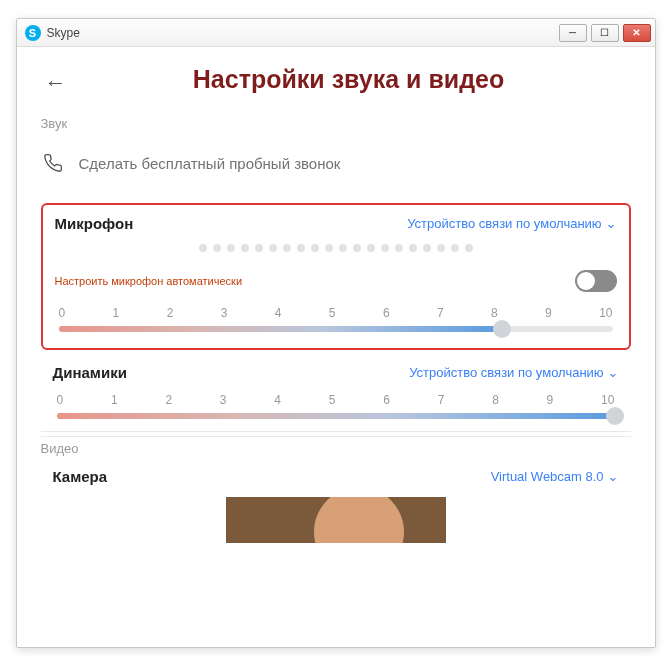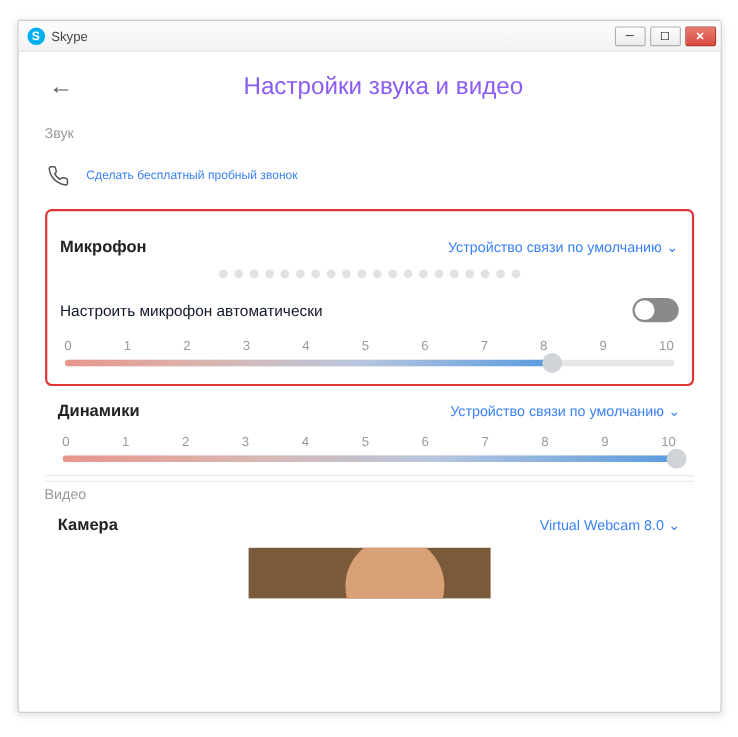--- a/index.html
+++ b/index.html
@@ -7,34 +7,34 @@
 .window{width:640px;margin:18px auto 0;border:1px solid #c8c8c8;background:#fff;box-shadow:0 2px 8px rgba(0,0,0,.15);height:630px;display:flex;flex-direction:column;border-radius:2px}
 .titlebar{height:28px;display:flex;align-items:center;padding:0 4px 0 8px;background:linear-gradient(#fdfdfd,#f2f2f2);border-bottom:1px solid #dcdcdc}
 .titlebar .logo{width:16px;height:16px;border-radius:50%;background:#00aff0;display:flex;align-items:center;justify-content:center;color:#fff;font-size:11px;font-weight:bold;margin-right:6px}
 .titlebar .title{font-size:12px;color:#444}
 .winbtns{margin-left:auto;display:flex;gap:4px}
 .wbtn{width:28px;height:18px;border:1px solid #b0b0b0;border-radius:2px;display:flex;align-items:center;justify-content:center;background:linear-gradient(#fdfdfd,#ececec);font-size:10px;cursor:default}
 .wbtn.close{background:linear-gradient(#e9796f,#d94b3e);border-color:#b63b30;color:#fff;font-weight:bold}
 .page{flex:1;overflow:hidden;padding:18px 24px 0}
 .header{display:flex;align-items:center;margin-bottom:22px}
 .back{font-size:22px;color:#555;margin-left:4px;cursor:pointer}
-.hdr-title{flex:1;text-align:center;font-size:22px;font-weight:400;color:#8b5cf6}
+.hdr-title{flex:1;text-align:center;font-size:25px;font-weight:700;color:#7f1d1d}
 .section-label{font-size:13px;color:#9a9a9a;margin:0 0 12px}
 .row{display:flex;align-items:center;padding:10px 0}
 .row .icon{width:24px;display:flex;justify-content:center;margin-right:14px}
-.row .txt{font-size:11px;color:#3b82f6}
+.row .txt{font-size:15px;color:#737373}
 .divider{height:1px;background:#e8e8e8;margin:4px 0}
-.highlight{border:2px solid #e03535;border-radius:6px;padding:24px 12px 16px;margin:10px 0 10px}
+.highlight{border:2px solid #e03535;border-radius:6px;padding:10px 12px 16px;margin:20px 0 10px}
 .devrow{display:flex;align-items:center;justify-content:space-between;margin-bottom:12px}
 .devname{font-size:15px;font-weight:600;color:#222}
 .devsel{font-size:13px;color:#3b82f6;display:flex;align-items:center;gap:4px;cursor:pointer}
 .dots{display:flex;gap:6px;justify-content:center;margin:6px 0 18px}
 .dot{width:8px;height:8px;border-radius:50%;background:#e2e2e2}
 .togglerow{display:flex;align-items:center;justify-content:space-between;margin-bottom:14px}
-.togglerow .lbl{font-size:14px;color:#0f172a}
+.togglerow .lbl{font-size:11px;color:#c2410c}
 .toggle{width:42px;height:22px;background:#8a8a8a;border-radius:11px;position:relative;cursor:pointer}
 .toggle .knob{width:18px;height:18px;background:#fff;border-radius:50%;position:absolute;top:2px;left:2px}
 .scale{display:flex;justify-content:space-between;font-size:12px;color:#9a9a9a;margin-bottom:6px;padding:0 4px}
 .slider{height:6px;border-radius:3px;background:#e6e6e6;position:relative;margin:0 4px}
 .track{height:100%;border-radius:3px;background:linear-gradient(90deg,#e8958c 0%,#d9b6b0 30%,#b8c6dd 60%,#5a9be0 100%)}
 .thumb{width:18px;height:18px;border-radius:50%;background:#d0d4d8;position:absolute;top:-6px;transform:translateX(-50%)}
 .speakers-block{padding:4px 12px 8px}
 .camera-preview{width:220px;height:46px;background:#7a5a3a;margin:8px auto 0;overflow:hidden;position:relative}
 .camera-preview::before{content:"";position:absolute;left:40%;top:-10px;width:90px;height:90px;border-radius:50%;background:#d8a076}
 svg{display:block}

